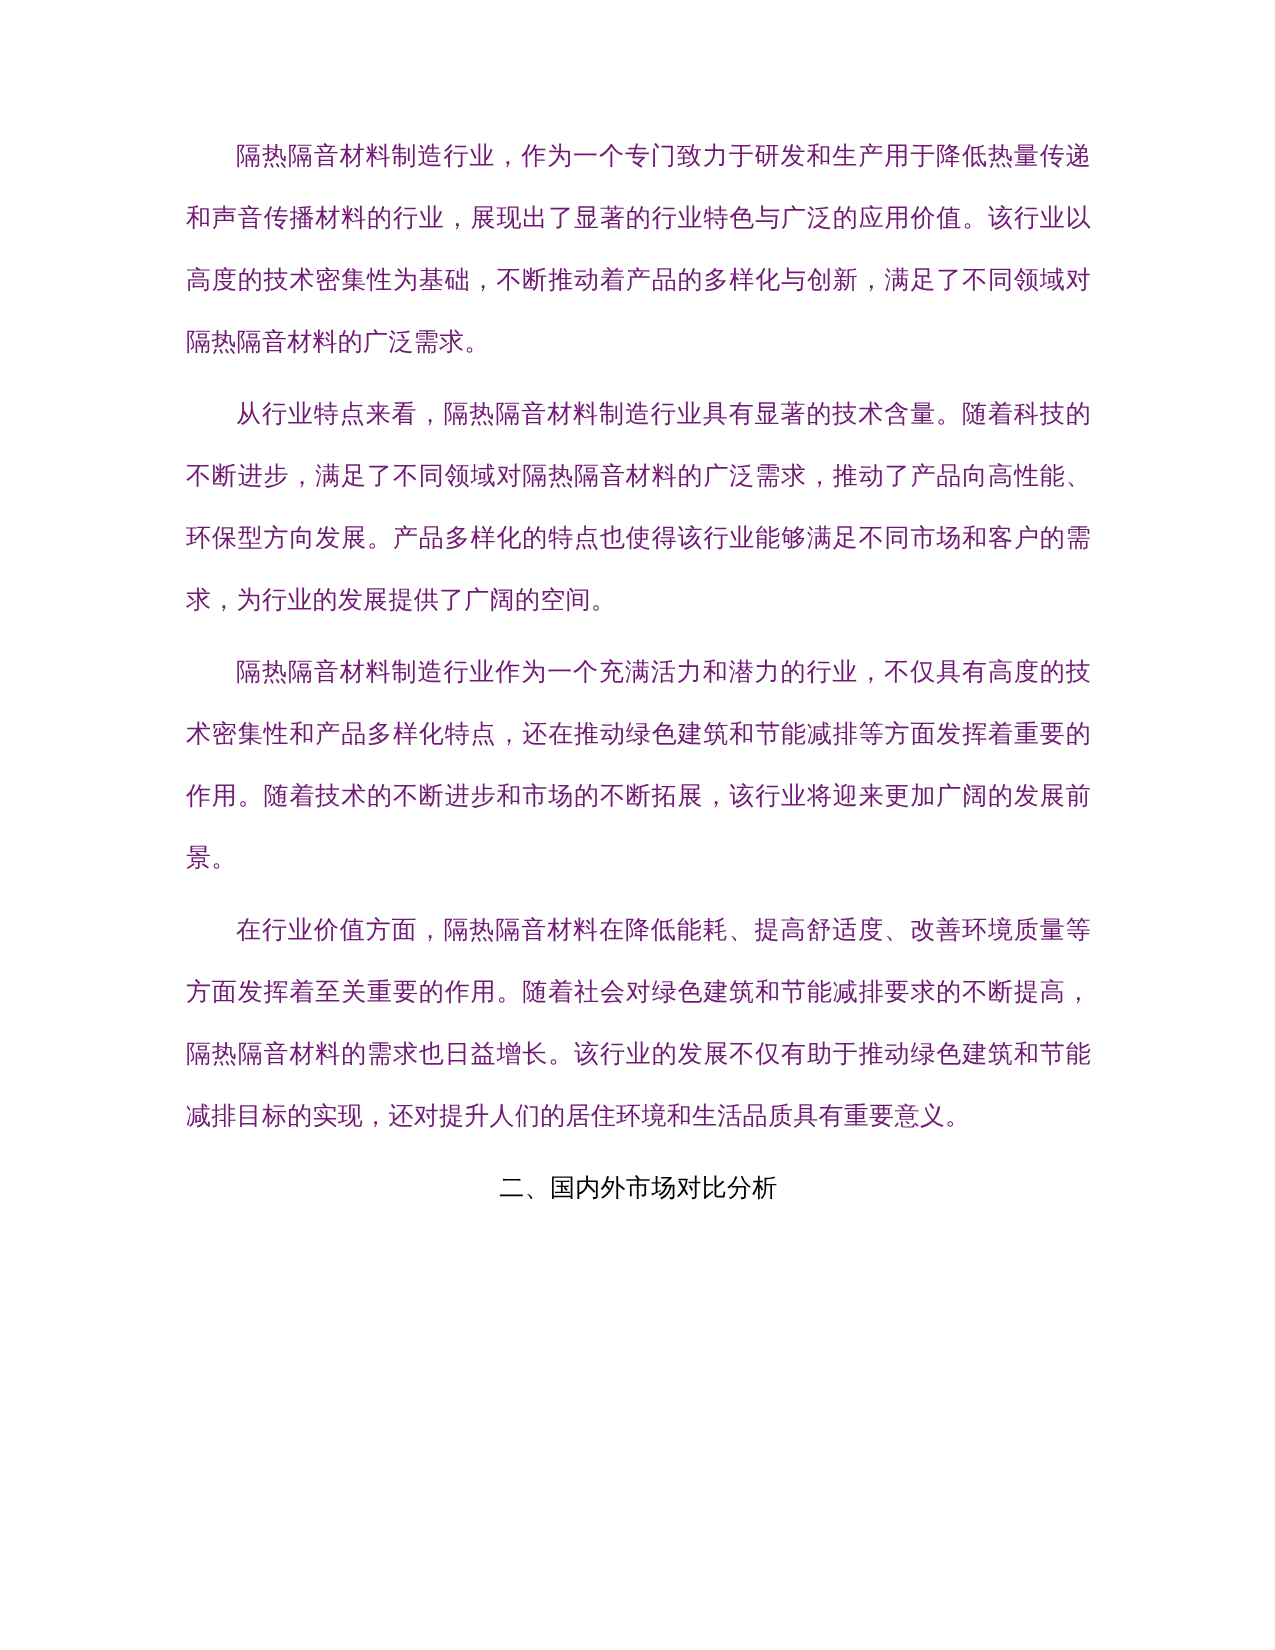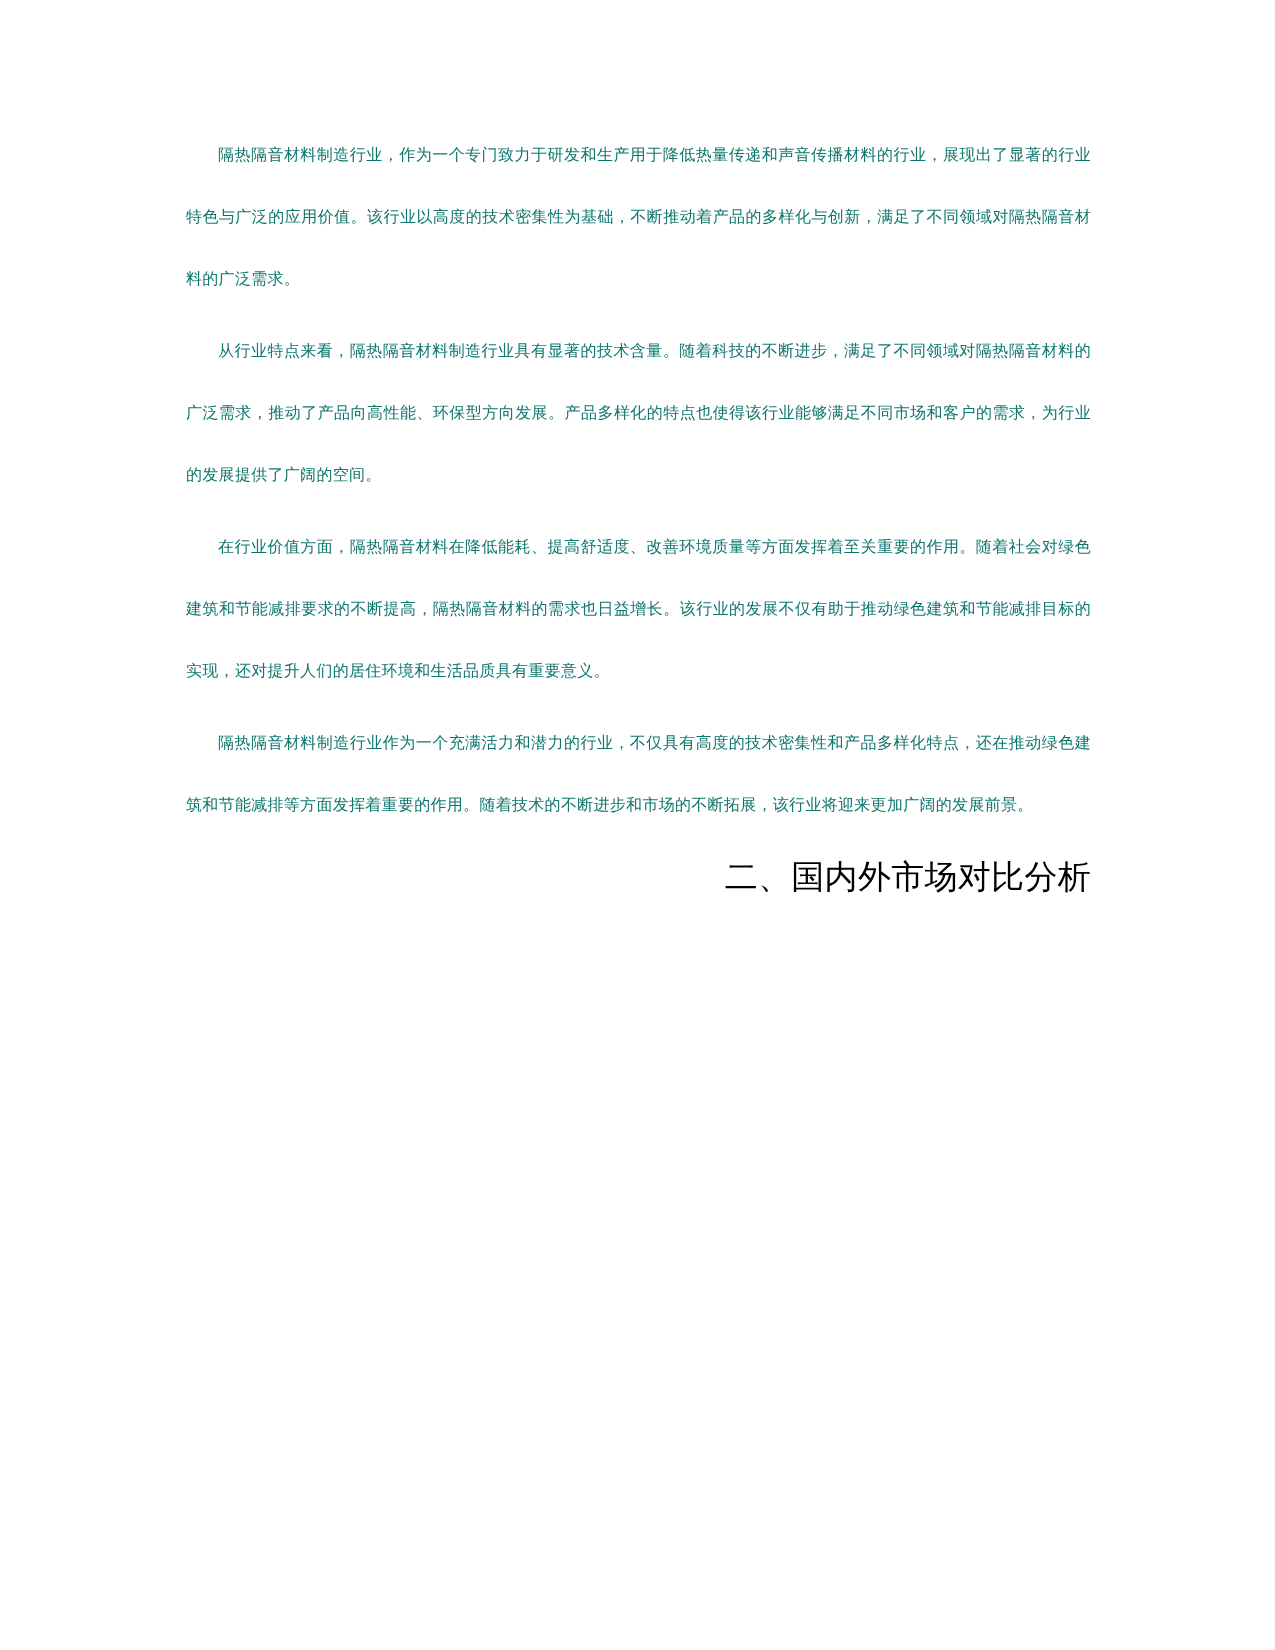--- a/index.html
+++ b/index.html
@@ -17,45 +17,45 @@
   }
   .content {
     position: absolute;
     left: 186px;
     top: 124px;
     width: 905px;
   }
   .body-para {
     margin: 0 0 10px 0;
     padding: 0;
-    font-size: 16px;
+    font-size: 25px;
     line-height: 62px;
-    color: #0f766e;
+    color: #701a75;
     text-align: justify;
     text-justify: inter-character;
     text-indent: 2em;
     letter-spacing: 0.3px;
     font-weight: 400;
   }
   .section-heading {
     margin: 0;
     padding: 0;
-    font-size: 33px;
+    font-size: 25px;
     line-height: 62px;
     color: #000000;
-    text-align: right;
+    text-align: center;
     text-indent: 0;
     letter-spacing: 0.3px;
     font-weight: 400;
   }
 </style>
 </head>
 <body>
 
 <div class="page">
   <div class="content">
     <p class="body-para">隔热隔音材料制造行业，作为一个专门致力于研发和生产用于降低热量传递和声音传播材料的行业，展现出了显著的行业特色与广泛的应用价值。该行业以高度的技术密集性为基础，不断推动着产品的多样化与创新，满足了不同领域对隔热隔音材料的广泛需求。</p>
     <p class="body-para">从行业特点来看，隔热隔音材料制造行业具有显著的技术含量。随着科技的不断进步，满足了不同领域对隔热隔音材料的广泛需求，推动了产品向高性能、环保型方向发展。产品多样化的特点也使得该行业能够满足不同市场和客户的需求，为行业的发展提供了广阔的空间。</p>
+    <p class="body-para">隔热隔音材料制造行业作为一个充满活力和潜力的行业，不仅具有高度的技术密集性和产品多样化特点，还在推动绿色建筑和节能减排等方面发挥着重要的作用。随着技术的不断进步和市场的不断拓展，该行业将迎来更加广阔的发展前景。</p>
     <p class="body-para">在行业价值方面，隔热隔音材料在降低能耗、提高舒适度、改善环境质量等方面发挥着至关重要的作用。随着社会对绿色建筑和节能减排要求的不断提高，隔热隔音材料的需求也日益增长。该行业的发展不仅有助于推动绿色建筑和节能减排目标的实现，还对提升人们的居住环境和生活品质具有重要意义。</p>
-    <p class="body-para">隔热隔音材料制造行业作为一个充满活力和潜力的行业，不仅具有高度的技术密集性和产品多样化特点，还在推动绿色建筑和节能减排等方面发挥着重要的作用。随着技术的不断进步和市场的不断拓展，该行业将迎来更加广阔的发展前景。</p>
     <p class="section-heading">二、国内外市场对比分析</p>
   </div>
 </div>
 
 </body></html>

